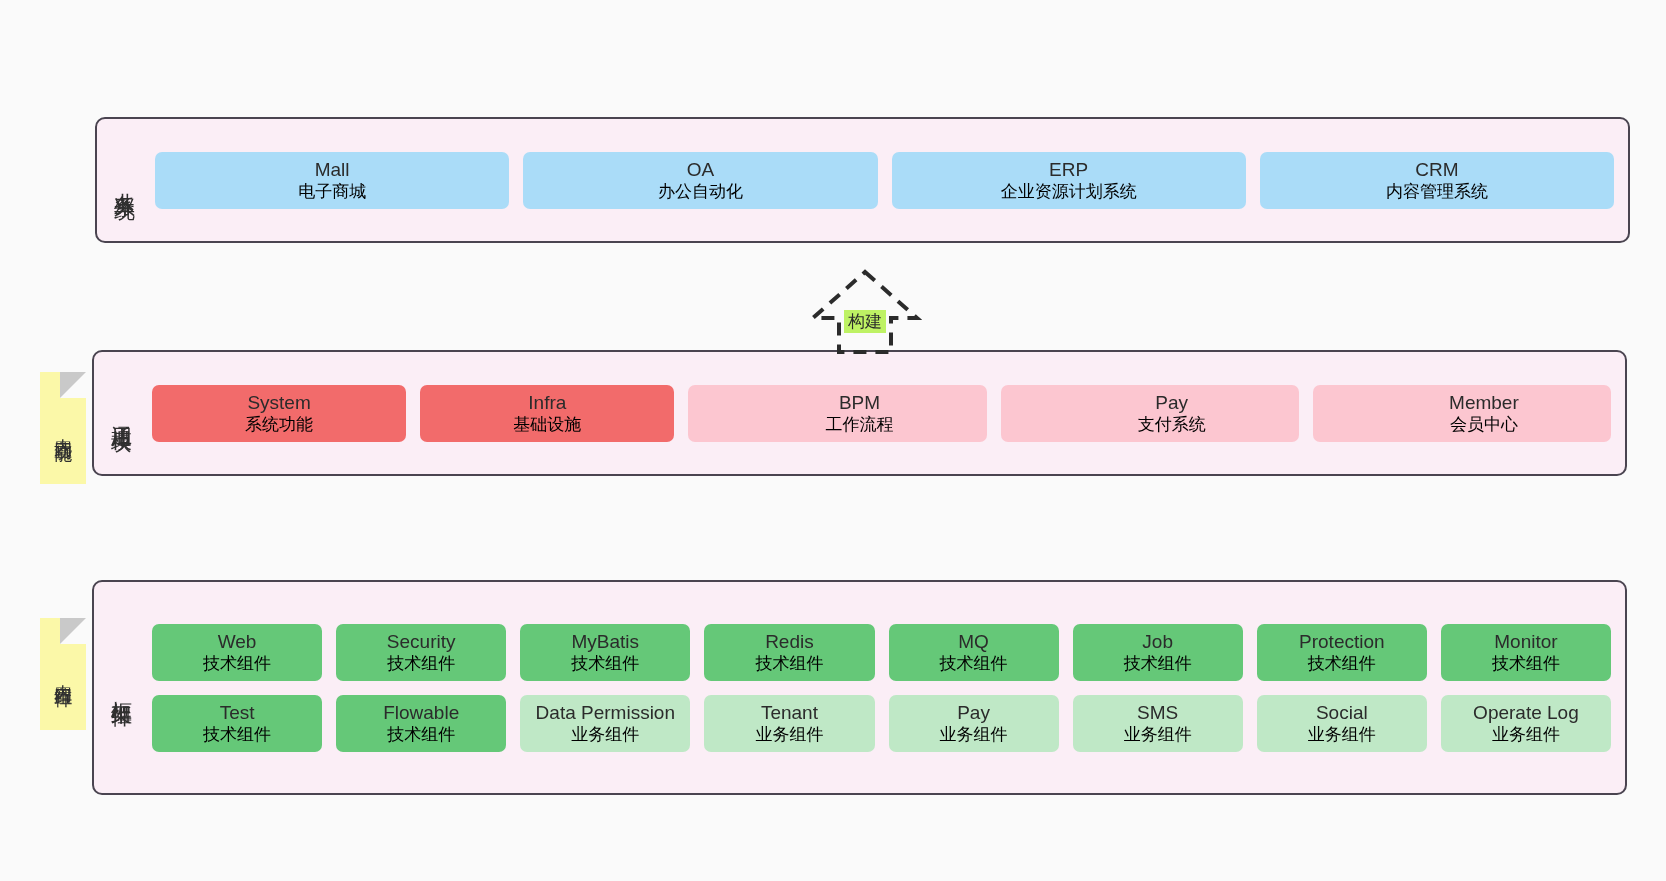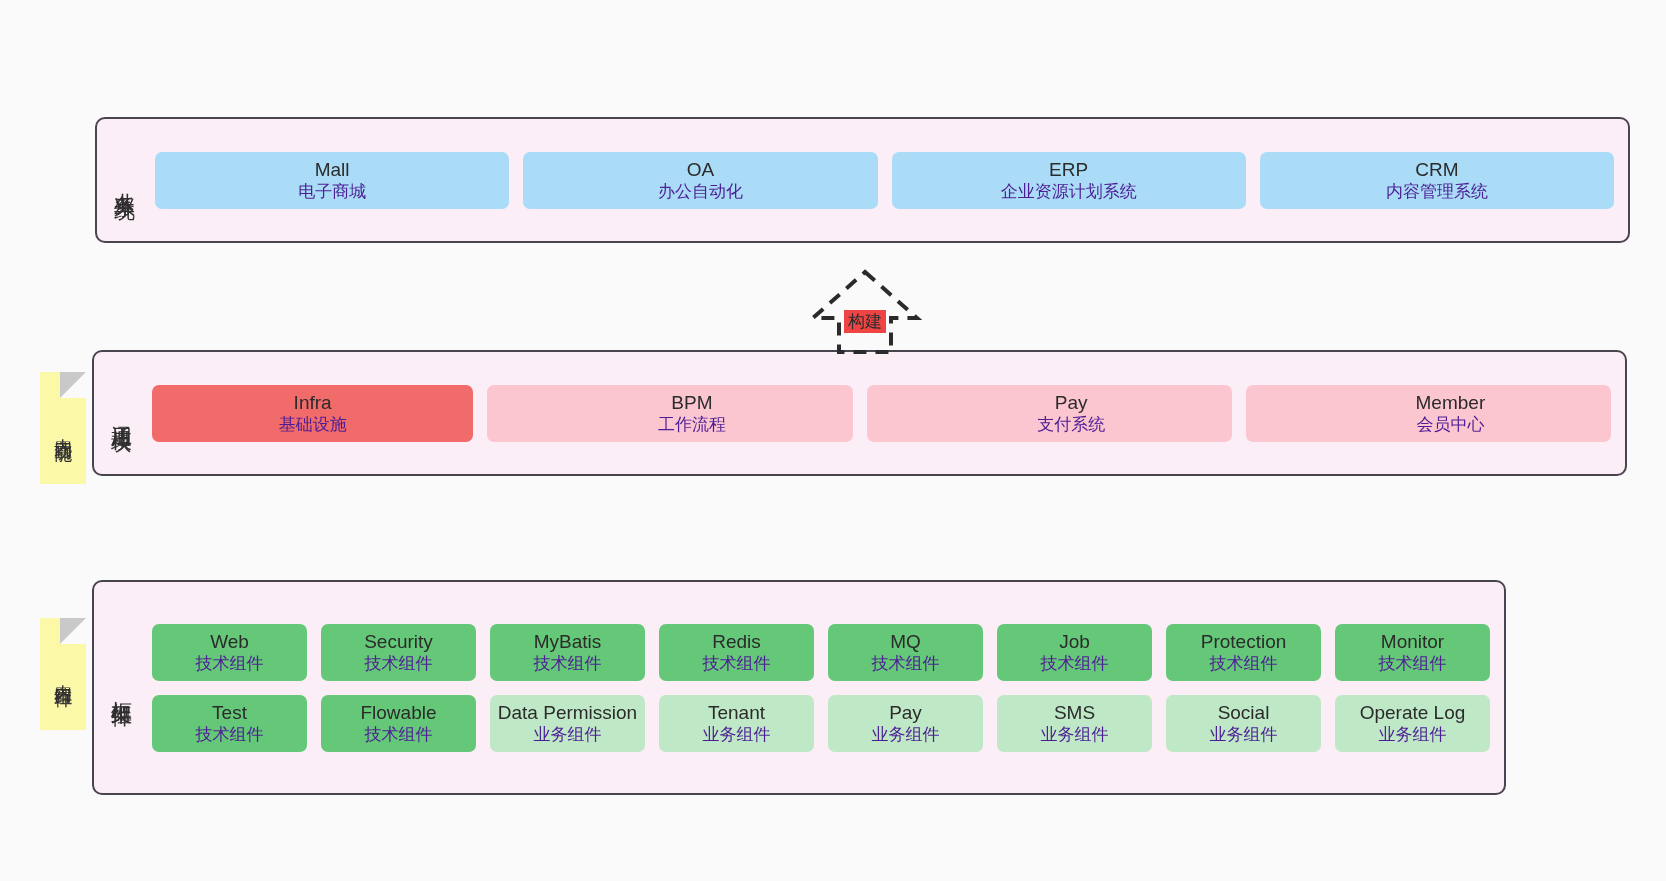--- a/index.html
+++ b/index.html
@@ -79,21 +79,21 @@
     box-sizing: border-box;
     padding: 6px 4px;
     line-height: 1.25;
   }
   .node .nm {
     font-size: 19px;
     color: #2b2b2b;
   }
   .node .sub {
     font-size: 17px;
-    color: #4c1d95;
+    color: #000000;
   }
 
   .c-blue        { background: #aadcf8; }
   .c-red         { background: #f26b6b; }
   .c-pink        { background: #fcc6d0; padding-left: 48px; }
   .c-green-dark  { background: #65c878; }
   .c-green-light { background: #bfe8c6; }
 
   
   .note {
@@ -131,21 +131,21 @@
     position: absolute;
     z-index: 4;
   }
   .arrow svg { display: block; }
   .arrow .alabel {
     position: absolute;
     left: 50%;
     transform: translateX(-50%);
     font-size: 17px;
     color: #2b2b2b;
-    background: #ef4444;
+    background: #bef264;
     padding: 0 4px;
     white-space: nowrap;
   }
 </style>
 </head>
 <body>
 
 <div class="canvas">
 
   <div class="layer" id="layer-business" style="left:95px; top:117px; width:1535px; height:126px;">
@@ -181,20 +181,24 @@
 
   <div class="note" id="note-common" style="left:40px; top:372px; height:112px;">
     <span class="note-text">内置功能</span>
   </div>
 
   <div class="layer" id="layer-common" style="left:92px; top:350px; width:1535px; height:126px;">
     <div class="layer-title">通用模块</div>
     <div class="layer-body">
       <div class="row">
         <div class="node c-red">
+          <span class="nm">System</span>
+          <span class="sub">系统功能</span>
+        </div>
+        <div class="node c-red">
           <span class="nm">Infra</span>
           <span class="sub">基础设施</span>
         </div>
         <div class="node c-pink">
           <span class="nm">BPM</span>
           <span class="sub">工作流程</span>
         </div>
         <div class="node c-pink">
           <span class="nm">Pay</span>
           <span class="sub">支付系统</span>
@@ -205,21 +209,21 @@
         </div>
       </div>
     </div>
   </div>
 
 
   <div class="note" id="note-framework" style="left:40px; top:618px; height:112px;">
     <span class="note-text">内置组件</span>
   </div>
 
-  <div class="layer" id="layer-framework" style="left:92px; top:580px; width:1414px; height:215px;">
+  <div class="layer" id="layer-framework" style="left:92px; top:580px; width:1535px; height:215px;">
     <div class="layer-title">框架组件</div>
     <div class="layer-body">
 
       <div class="row">
         <div class="node c-green-dark">
           <span class="nm">Web</span>
           <span class="sub">技术组件</span>
         </div>
         <div class="node c-green-dark">
           <span class="nm">Security</span>

